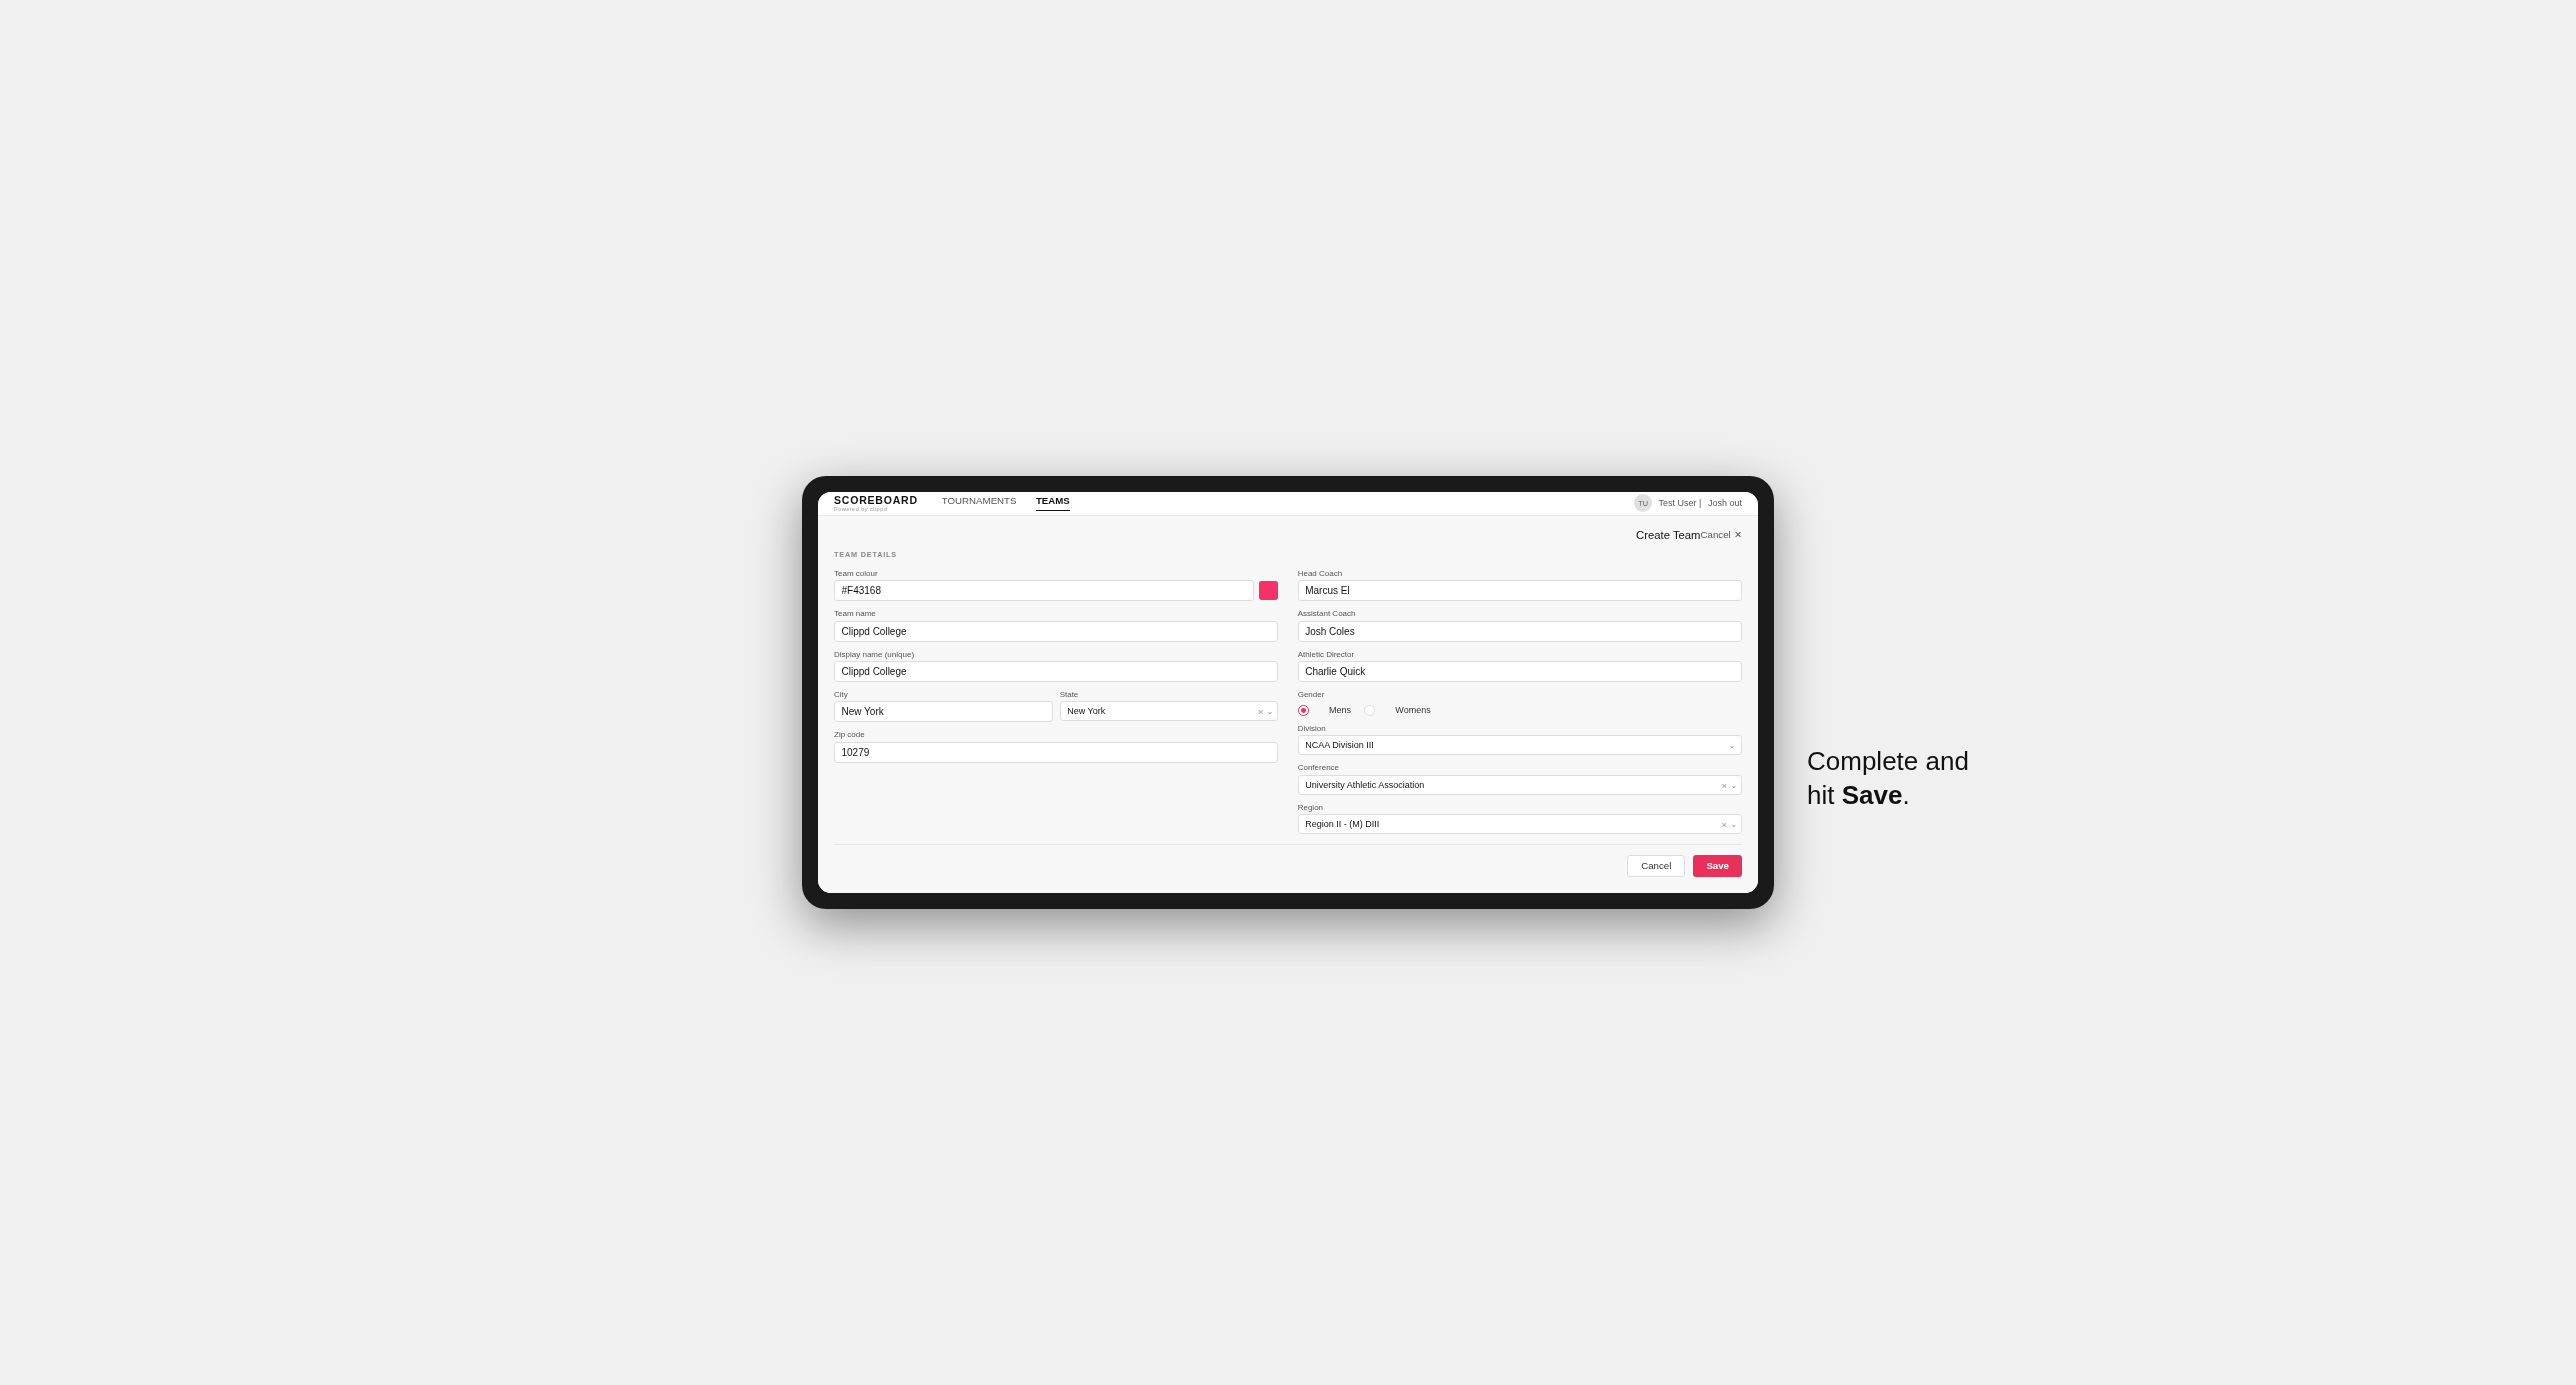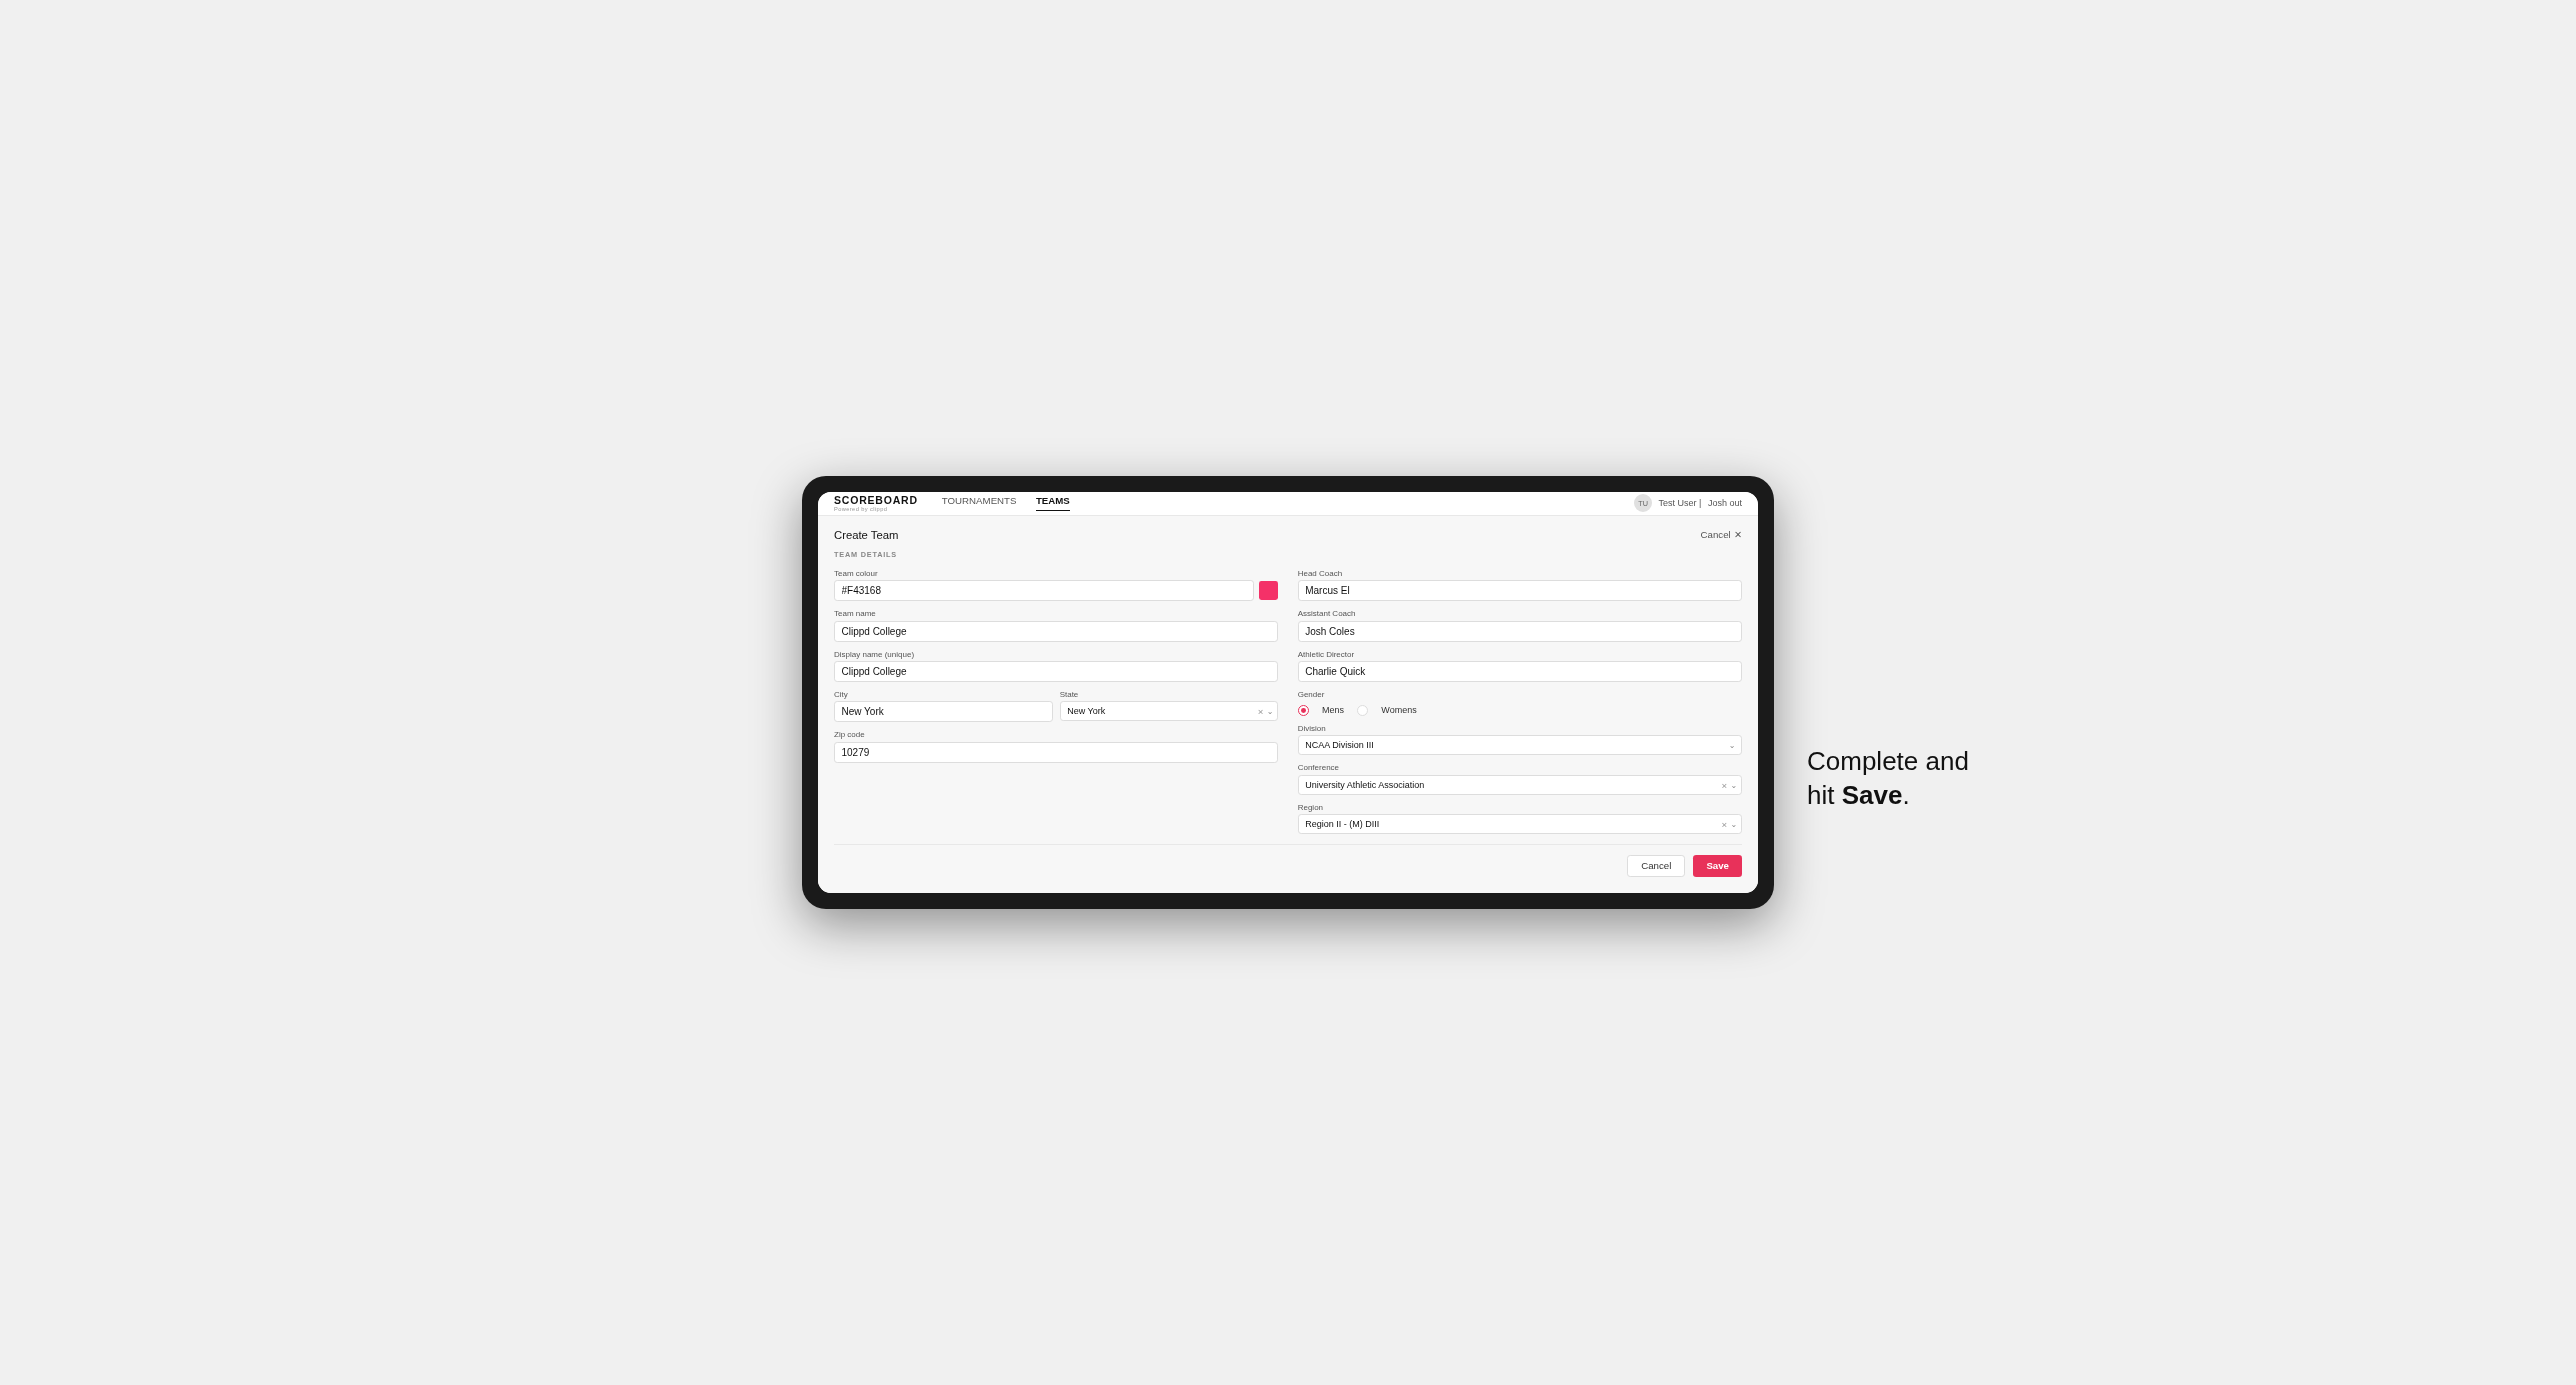--- a/index.html
+++ b/index.html
@@ -134,21 +134,21 @@
 
     
     .main-content {
       padding: 13px 16px;
       background: #f7f7f7;
       min-height: calc(100% - 36px);
     }
 
     .page-header {
       display: flex;
-      justify-content: space-between;
+      justify-content: flex-end;
       align-items: center;
       margin-bottom: 9.7px;
     }
 
     .page-title {
       font-size: 11.3px;
       font-weight: 500;
       color: #111;
     }
 
@@ -268,21 +268,21 @@
     .radio-group {
       display: flex;
       gap: 13px;
       align-items: center;
       margin-top: 3.2px;
     }
 
     .radio-item {
       display: flex;
       align-items: center;
-      gap: 13px;
+      gap: 20px;
       font-size: 9px;
       color: #333;
       cursor: pointer;
     }
 
     .radio-circle {
       width: 11.3px;
       height: 11.3px;
       border-radius: 50%;
       border: 1.6px solid #ddd;

